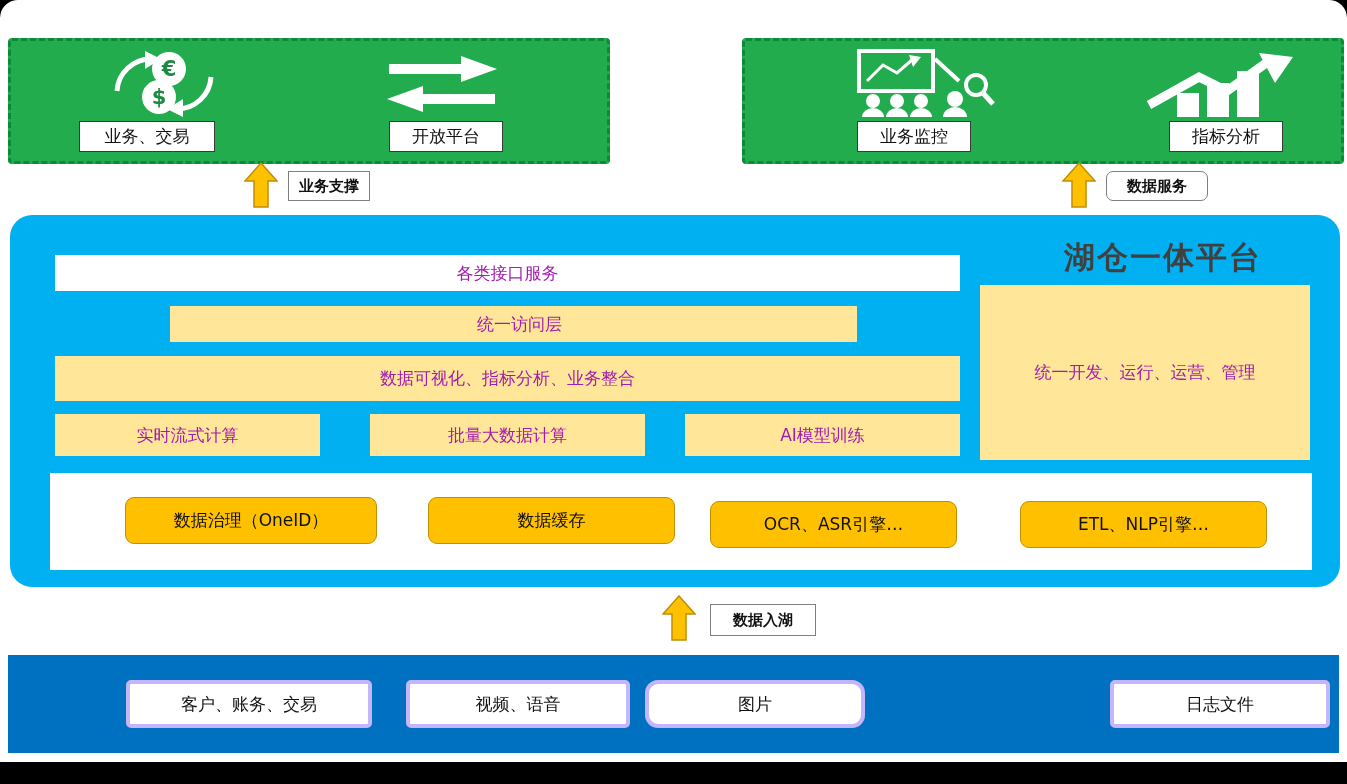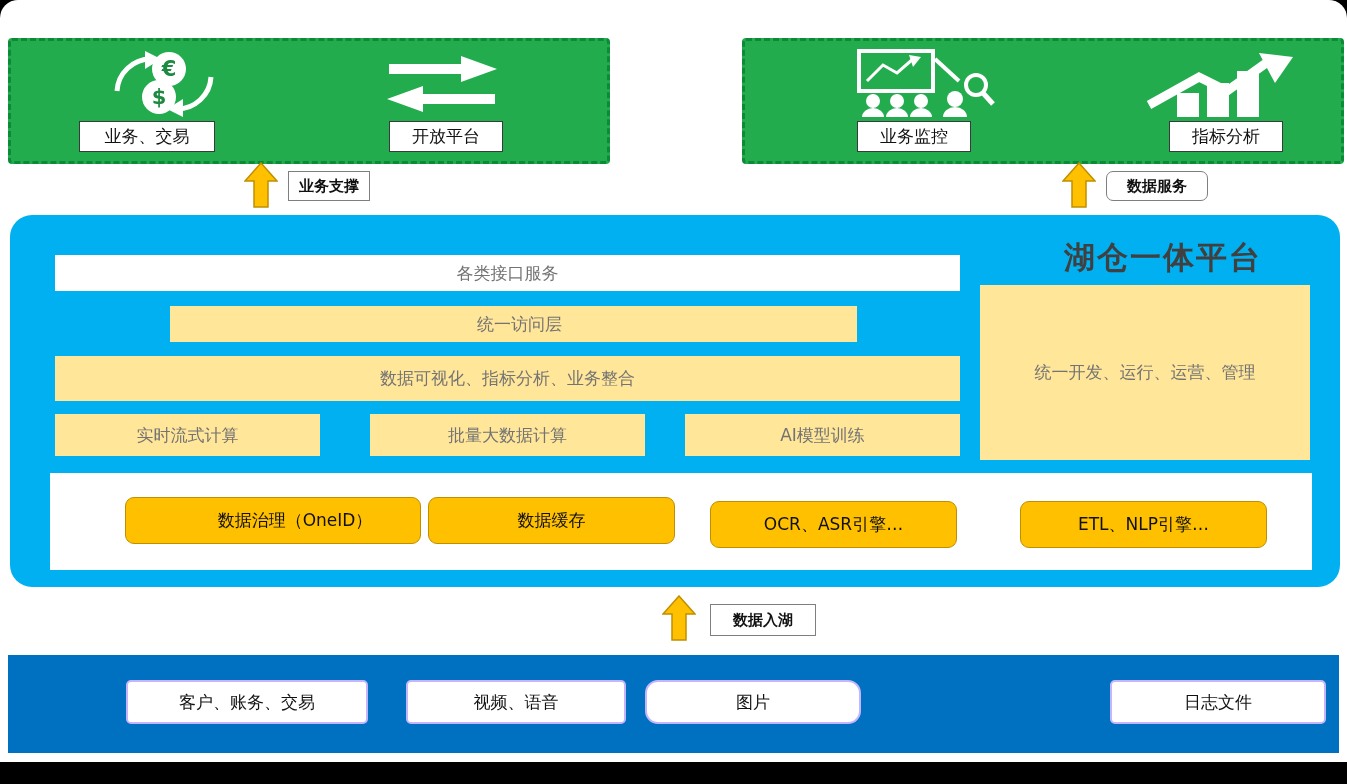--- a/index.html
+++ b/index.html
@@ -9,28 +9,28 @@
 
   .green-panel{position:absolute;background:#22AC4E;border:3px dashed #0d8a38;border-radius:4px;}
   .white-label{position:absolute;background:#fff;border:1px solid #3a3a3a;display:flex;align-items:center;justify-content:center;font-size:17px;color:#111;}
   .icon-wrap{position:absolute;}
 
   .block-arrow{position:absolute;width:34px;height:46px;}
   .arrow-label{position:absolute;background:#fff;border:1px solid #7f7f7f;display:flex;align-items:center;justify-content:center;font-size:15px;font-weight:bold;color:#111;}
 
   #platform{position:absolute;left:10px;top:215px;width:1330px;height:372px;background:#00B0F0;border-radius:22px;}
   #platform-title{position:absolute;right:78px;top:22px;font-size:31px;font-weight:bold;color:#404040;letter-spacing:2px;}
-  .p-bar{position:absolute;display:flex;align-items:center;justify-content:center;font-size:17px;color:#737373;}
+  .p-bar{position:absolute;display:flex;align-items:center;justify-content:center;font-size:17px;color:#a21caf;}
   .white-bar{background:#fff;}
   .yellow-bar{background:#FFE699;}
   .engine-strip{position:absolute;background:#fff;}
   .orange-chip{position:absolute;background:#FFC000;border:1px solid #bf8f00;border-radius:9px;display:flex;align-items:center;justify-content:center;font-size:17px;color:#111;}
 
   #source-bar{position:absolute;left:8px;top:655px;width:1331px;height:98px;background:#0070C0;}
-  .source-box{position:absolute;top:25px;height:40px;background:#fff;border:2px solid #c4b5fd;border-radius:5px;display:flex;align-items:center;justify-content:center;font-size:17px;color:#111;}
+  .source-box{position:absolute;top:25px;height:40px;background:#fff;border:4px solid #c4b5fd;border-radius:5px;display:flex;align-items:center;justify-content:center;font-size:17px;color:#111;}
 </style>
 </head>
 <body>
 
 <div id="frame">
   <div id="slide">
 
     <div class="green-panel" style="left:8px;top:38px;width:596px;height:120px;">
       <div class="icon-wrap" style="left:88px;top:6px;">
         <svg width="130" height="72" viewBox="0 0 130 72">
@@ -135,21 +135,21 @@
       </div>
       <div class="p-bar yellow-bar" style="left:675px;top:199px;width:275px;height:42px;">
         <span>AI模型训练</span>
       </div>
 
       <div class="p-bar yellow-bar" style="left:970px;top:70px;width:330px;height:175px;">
         <span>统一开发、运行、运营、管理</span>
       </div>
 
       <div class="engine-strip" style="left:40px;top:258px;width:1262px;height:97px;">
-        <div class="orange-chip" style="left:75px;top:24px;width:250px;height:45px;padding-left:44px;">
+        <div class="orange-chip" style="left:75px;top:24px;width:250px;height:45px;">
           <span>数据治理（OneID）</span>
         </div>
         <div class="orange-chip" style="left:378px;top:24px;width:245px;height:45px;">
           <span>数据缓存</span>
         </div>
         <div class="orange-chip" style="left:660px;top:28px;width:245px;height:45px;">
           <span>OCR、ASR引擎…</span>
         </div>
         <div class="orange-chip" style="left:970px;top:28px;width:245px;height:45px;">
           <span>ETL、NLP引擎…</span>

